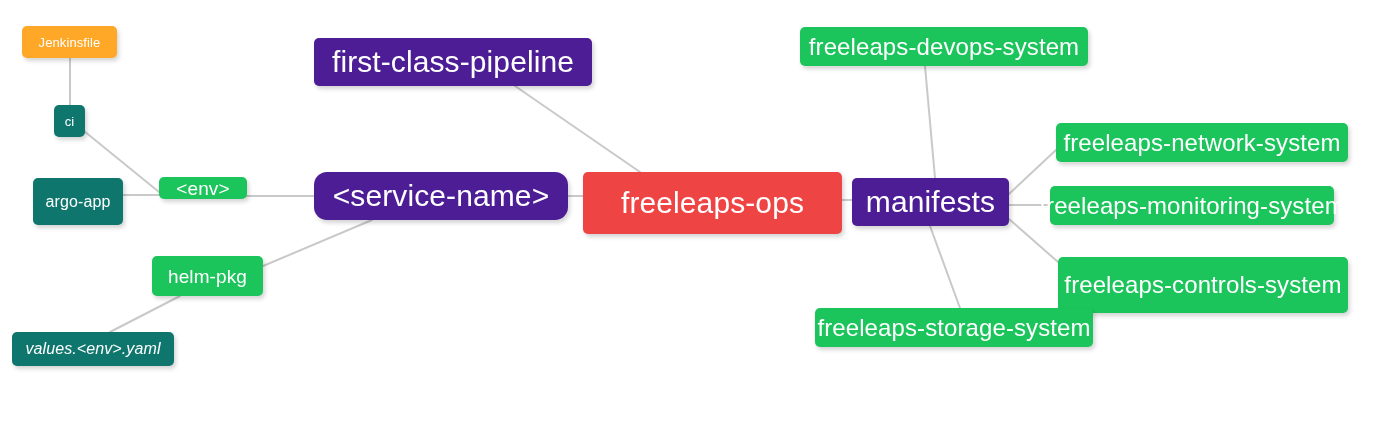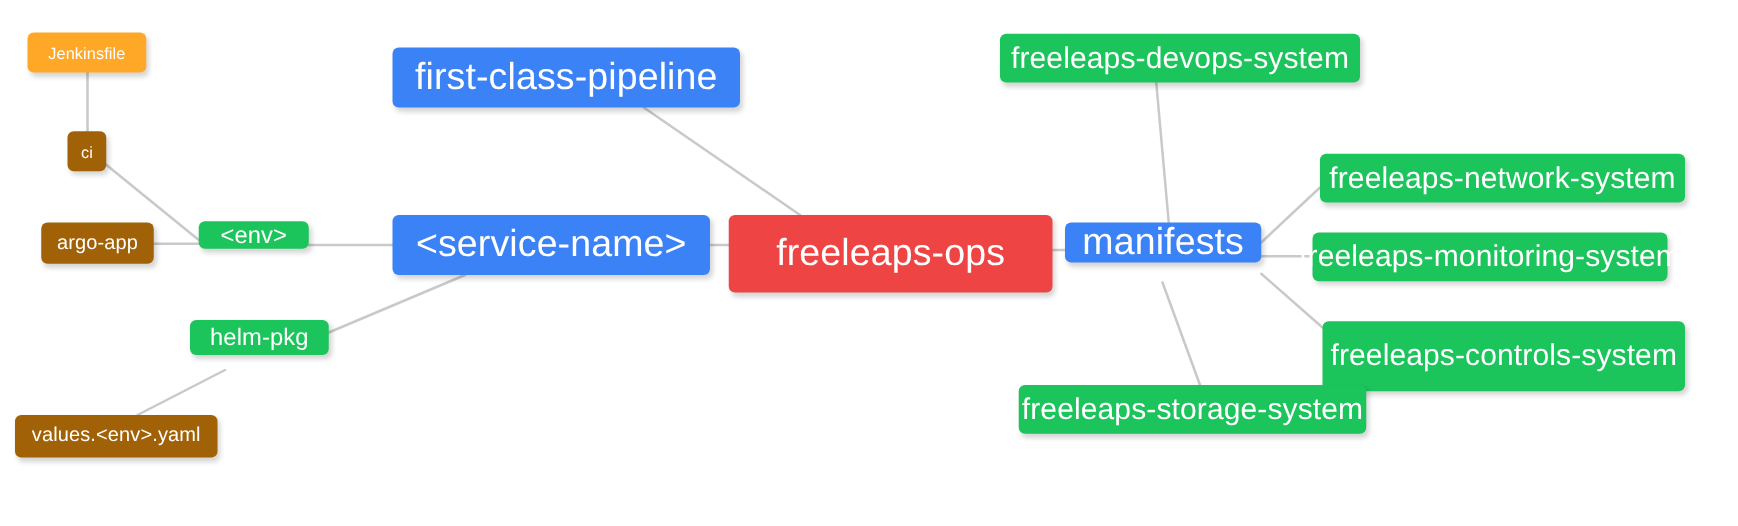--- a/index.html
+++ b/index.html
@@ -30,23 +30,23 @@
     color:#ffffff;
     white-space:nowrap;
     line-height:1;
     letter-spacing:0.1px;
     box-shadow:2px 3px 4px rgba(0,0,0,0.17);
     z-index:2;
     user-select:none;
   }
   
   .c-orange{background:#FFA726;}
-  .c-red{background:#a16207;}
+  .c-red{background:#0f766e;}
   .c-green{background:#1CC45C;}
-  .c-blue{background:#3b82f6;text-align:right;}
+  .c-blue{background:#4c1d95;text-align:right;}
   .c-dark{background:#ef4444;}
 
   
   .sz-xs{font-size:13px;}
   .sz-s{font-size:16px;}
   .sz-m{font-size:19px;}
   .sz-l{font-size:24px;}
   .sz-xxl{font-size:30px;}
 </style>
 </head>
@@ -69,42 +69,42 @@
       <line x1="1009" y1="219" x2="1058" y2="262" stroke="#c9c9c9" stroke-width="2" stroke-linecap="round"></line>
       <line x1="930" y1="226" x2="960" y2="308" stroke="#c9c9c9" stroke-width="2" stroke-linecap="round"></line>
     </svg>
   <div id="node-layer">
       <div class="node c-orange sz-xs" style="left: 22px; top: 26px; width: 95px; height: 32px;">
         <span>Jenkinsfile</span>
       </div>
       <div class="node c-red sz-xs" style="left: 54px; top: 105px; width: 31px; height: 32px;">
         <span>ci</span>
       </div>
-      <div class="node c-red sz-s" style="left: 33px; top: 178px; width: 90px; height: 33px;">
+      <div class="node c-red sz-s" style="left: 33px; top: 178px; width: 90px; height: 47px;">
         <span>argo-app</span>
       </div>
       <div class="node c-green sz-m" style="left: 159px; top: 177px; width: 88px; height: 22px;">
         <span>&lt;env&gt;</span>
       </div>
-      <div class="node c-green sz-m" style="left: 152px; top: 256px; width: 111px; height: 28px;">
+      <div class="node c-green sz-m" style="left: 152px; top: 256px; width: 111px; height: 40px;">
         <span>helm-pkg</span>
       </div>
-      <div class="node c-red sz-s" style="left: 12px; top: 332px; width: 162px; height: 34px;">
+      <div class="node c-red sz-s" style="left: 12px; top: 332px; width: 162px; height: 34px; font-style: italic;">
         <span>values.&lt;env&gt;.yaml</span>
       </div>
       <div class="node c-blue sz-xxl" style="left: 314px; top: 38px; width: 278px; height: 48px;">
         <span>first-class-pipeline</span>
       </div>
-      <div class="node c-blue sz-xxl" style="left: 314px; top: 172px; width: 254px; height: 48px;">
+      <div class="node c-blue sz-xxl" style="left: 314px; top: 172px; width: 254px; height: 48px; border-radius: 13px;">
         <span>&lt;service-name&gt;</span>
       </div>
       <div class="node c-dark sz-xxl" style="left: 583px; top: 172px; width: 259px; height: 62px;">
         <span>freeleaps-ops</span>
       </div>
-      <div class="node c-blue sz-xxl" style="left: 852px; top: 178px; width: 157px; height: 32px;">
+      <div class="node c-blue sz-xxl" style="left: 852px; top: 178px; width: 157px; height: 48px;">
         <span>manifests</span>
       </div>
       <div class="node c-green sz-l" style="left: 800px; top: 27px; width: 288px; height: 39px;">
         <span>freeleaps-devops-system</span>
       </div>
       <div class="node c-green sz-l" style="left: 1056px; top: 111px; width: 292px; height: 39px; margin-top: 12px;">
         <span>freeleaps-network-system</span>
       </div>
       <div class="node c-green sz-l" style="left: 1050px; top: 186px; width: 284px; height: 39px;">
         <span>freeleaps-monitoring-system</span>

